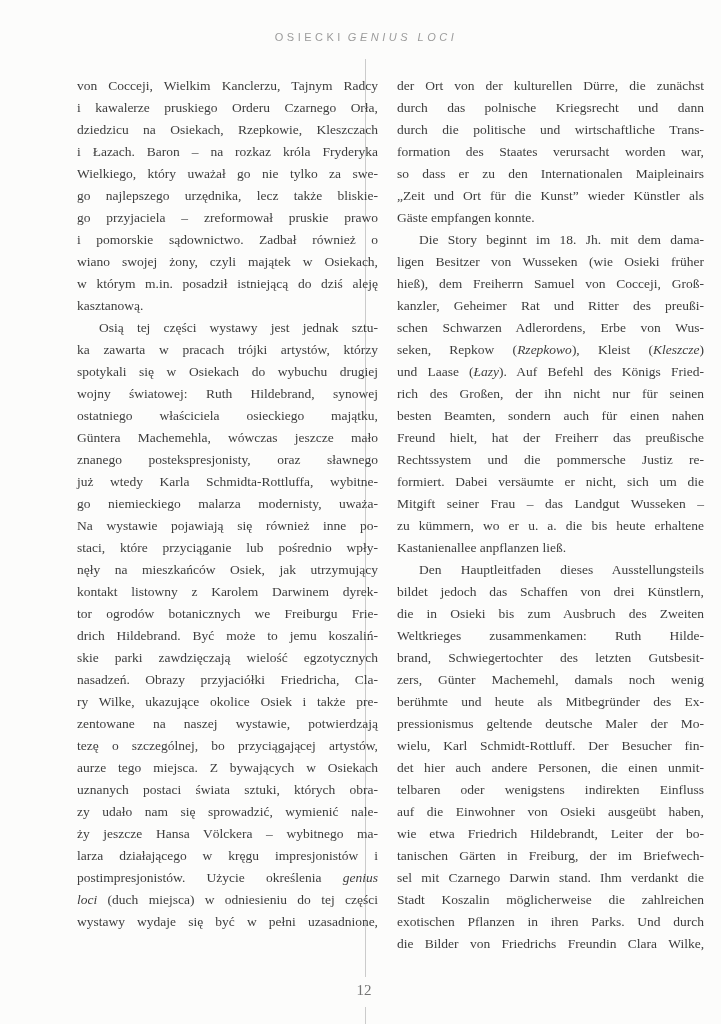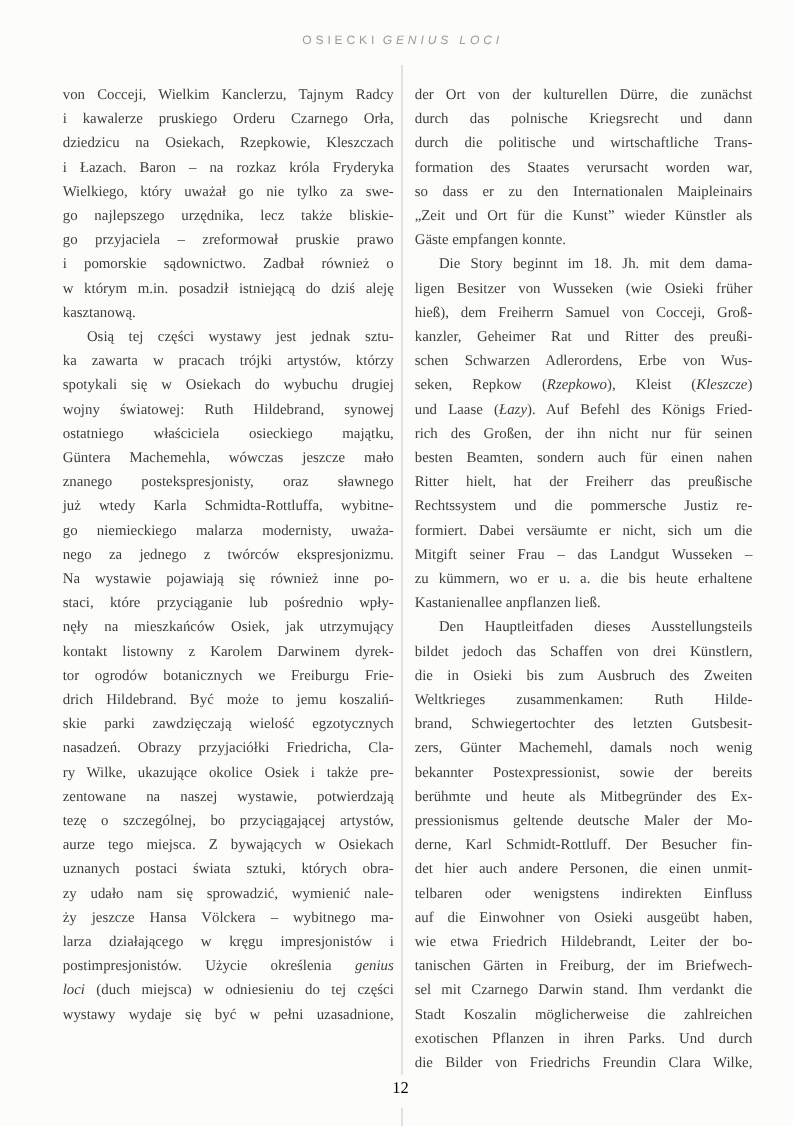--- a/index.html
+++ b/index.html
@@ -32,40 +32,41 @@
     background: #cbcbcb;
   }
   .divider-top { top: 59px; height: 918px; }
   .divider-bottom { top: 1007px; height: 17px; }
   .column {
     position: absolute;
     top: 75px;
     font-size: 13.5px;
     line-height: 22px;
     color: #3d3d3d;
+    margin-left: 20px;
   }
   .column-left  { left: 57px;  width: 301px; }
   .column-right { left: 377px; width: 307px; font-family: Liberation Serif, serif; }
   .line {
     height: 22px;
     white-space: nowrap;
     text-align: justify;
     text-align-last: justify;
   }
   .line.indent { text-indent: 22px; }
   .line.para-end { text-align: left; text-align-last: left; }
   .page-number {
     position: absolute;
     top: 982px;
     left: 364px;
     transform: translateX(-50%);
     background: #fcfcfb;
     padding: 0 6px;
     font-size: 15px;
-    color: #000000;
+    color: #737373;
   }
 </style>
 </head>
 <body>
 
 <div class="page">
 
   <div class="running-header">
     <span>OSIECKI</span><span class="sep"></span><span class="it">GENIUS LOCI</span>
   </div>
@@ -75,32 +76,32 @@
 
   <div class="column column-left">
       <div class="line">von Cocceji, Wielkim Kanclerzu, Tajnym Radcy</div>
       <div class="line">i kawalerze pruskiego Orderu Czarnego Orła,</div>
       <div class="line">dziedzicu na Osiekach, Rzepkowie, Kleszczach</div>
       <div class="line">i Łazach. Baron – na rozkaz króla Fryderyka</div>
       <div class="line">Wielkiego, który uważał go nie tylko za swe-</div>
       <div class="line">go najlepszego urzędnika, lecz także bliskie-</div>
       <div class="line">go przyjaciela – zreformował pruskie prawo</div>
       <div class="line">i pomorskie sądownictwo. Zadbał również o</div>
+      <div class="line">wiano swojej żony, czyli majątek w Osiekach,</div>
       <div class="line">w którym m.in. posadził istniejącą do dziś aleję</div>
       <div class="line para-end">kasztanową.</div>
       <div class="line indent">Osią tej części wystawy jest jednak sztu-</div>
       <div class="line">ka zawarta w pracach trójki artystów, którzy</div>
       <div class="line">spotykali się w Osiekach do wybuchu drugiej</div>
       <div class="line">wojny światowej: Ruth Hildebrand, synowej</div>
       <div class="line">ostatniego właściciela osieckiego majątku,</div>
       <div class="line">Güntera Machemehla, wówczas jeszcze mało</div>
       <div class="line">znanego postekspresjonisty, oraz sławnego</div>
       <div class="line">już wtedy Karla Schmidta-Rottluffa, wybitne-</div>
       <div class="line">go niemieckiego malarza modernisty, uważa-</div>
-      <div class="line">nego za jednego z twórców ekspresjonizmu.</div>
       <div class="line">Na wystawie pojawiają się również inne po-</div>
       <div class="line">staci, które przyciąganie lub pośrednio wpły-</div>
       <div class="line">nęły na mieszkańców Osiek, jak utrzymujący</div>
       <div class="line">kontakt listowny z Karolem Darwinem dyrek-</div>
       <div class="line">tor ogrodów botanicznych we Freiburgu Frie-</div>
       <div class="line">drich Hildebrand. Być może to jemu koszaliń-</div>
       <div class="line">skie parki zawdzięczają wielość egzotycznych</div>
       <div class="line">nasadzeń. Obrazy przyjaciółki Friedricha, Cla-</div>
       <div class="line">ry Wilke, ukazujące okolice Osiek i także pre-</div>
       <div class="line">zentowane na naszej wystawie, potwierdzają</div>
@@ -125,36 +126,35 @@
       <div class="line para-end">Gäste empfangen konnte.</div>
       <div class="line indent">Die Story beginnt im 18. Jh. mit dem dama-</div>
       <div class="line">ligen Besitzer von Wusseken (wie Osieki früher</div>
       <div class="line">hieß), dem Freiherrn Samuel von Cocceji, Groß-</div>
       <div class="line">kanzler, Geheimer Rat und Ritter des preußi-</div>
       <div class="line">schen Schwarzen Adlerordens, Erbe von Wus-</div>
       <div class="line">seken, Repkow (<span class="it">Rzepkowo</span>), Kleist (<span class="it">Kleszcze</span>)</div>
       <div class="line">und Laase (<span class="it">Łazy</span>). Auf Befehl des Königs Fried-</div>
       <div class="line">rich des Großen, der ihn nicht nur für seinen</div>
       <div class="line">besten Beamten, sondern auch für einen nahen</div>
-      <div class="line">Ritter hielt, hat der Freiherr das preußische</div>
+      <div class="line">Freund hielt, hat der Freiherr das preußische</div>
       <div class="line">Rechtssystem und die pommersche Justiz re-</div>
       <div class="line">formiert. Dabei versäumte er nicht, sich um die</div>
       <div class="line">Mitgift seiner Frau – das Landgut Wusseken –</div>
       <div class="line">zu kümmern, wo er u. a. die bis heute erhaltene</div>
       <div class="line para-end">Kastanienallee anpflanzen ließ.</div>
       <div class="line indent">Den Hauptleitfaden dieses Ausstellungsteils</div>
       <div class="line">bildet jedoch das Schaffen von drei Künstlern,</div>
       <div class="line">die in Osieki bis zum Ausbruch des Zweiten</div>
       <div class="line">Weltkrieges zusammenkamen: Ruth Hilde-</div>
       <div class="line">brand, Schwiegertochter des letzten Gutsbesit-</div>
       <div class="line">zers, Günter Machemehl, damals noch wenig</div>
-      <div class="line">bekannter Postexpressionist, sowie der bereits</div>
       <div class="line">berühmte und heute als Mitbegründer des Ex-</div>
       <div class="line">pressionismus geltende deutsche Maler der Mo-</div>
-      <div class="line">derne, Karl Schmidt-Rottluff. Der Besucher fin-</div>
+      <div class="line">wielu, Karl Schmidt-Rottluff. Der Besucher fin-</div>
       <div class="line">det hier auch andere Personen, die einen unmit-</div>
       <div class="line">telbaren oder wenigstens indirekten Einfluss</div>
       <div class="line">auf die Einwohner von Osieki ausgeübt haben,</div>
       <div class="line">wie etwa Friedrich Hildebrandt, Leiter der bo-</div>
       <div class="line">tanischen Gärten in Freiburg, der im Briefwech-</div>
       <div class="line">sel mit Czarnego Darwin stand. Ihm verdankt die</div>
       <div class="line">Stadt Koszalin möglicherweise die zahlreichen</div>
       <div class="line">exotischen Pflanzen in ihren Parks. Und durch</div>
       <div class="line">die Bilder von Friedrichs Freundin Clara Wilke,</div>
     </div>

